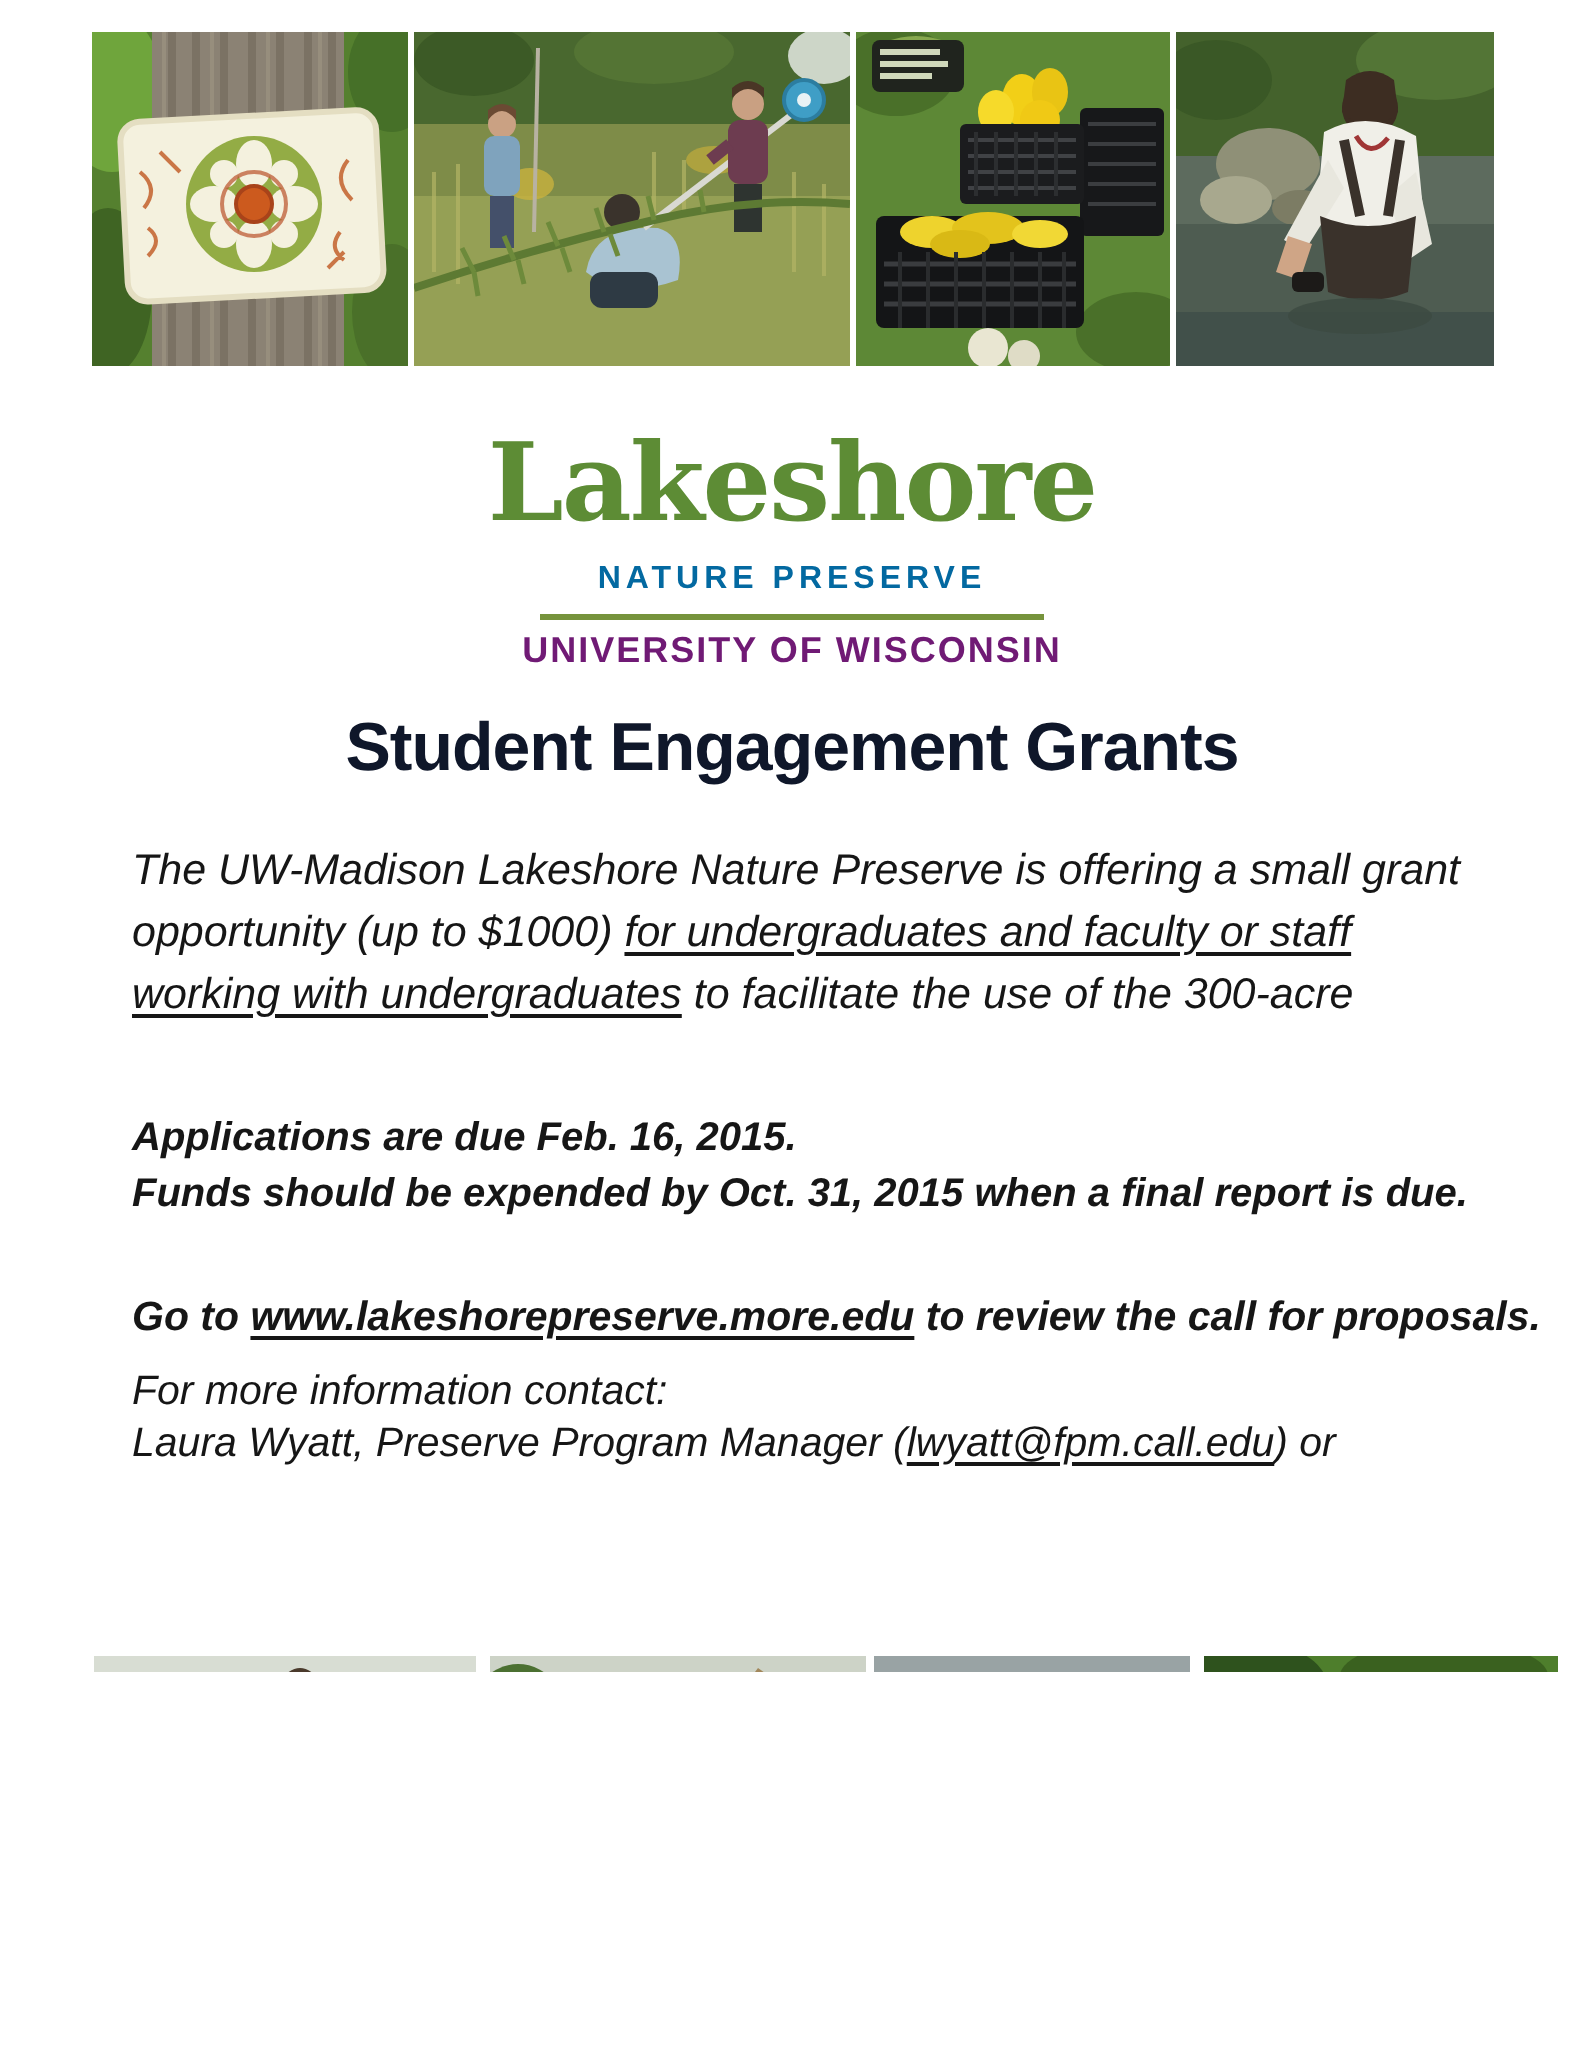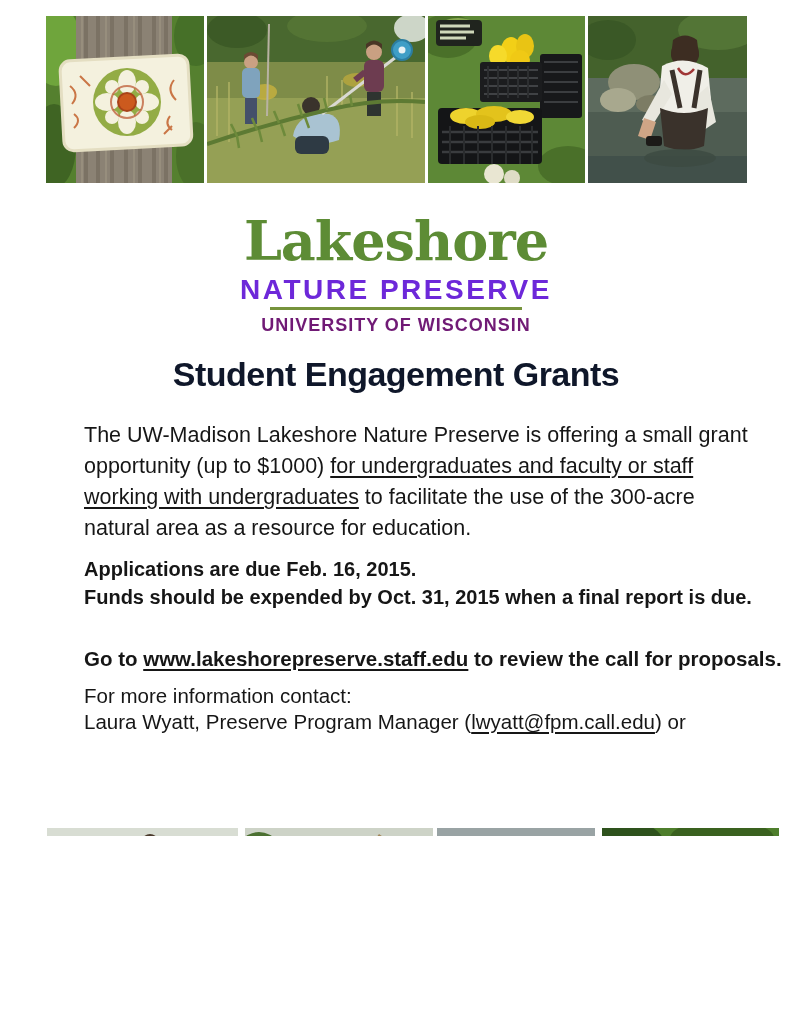--- a/index.html
+++ b/index.html
@@ -12,38 +12,38 @@
   .photo svg { display:block; width:100%; height:100%; }
 
   .abs-center { position:absolute; left:0; right:0; text-align:center; }
 
   .logo-wordmark {
     top:212px; font-family:"DejaVu Serif", serif; font-weight:700;
     font-size:54px; line-height:58px; color:#5d8c35;
     letter-spacing:-1px;
   }
   .logo-nature {
-    top:277px; font-weight:700; font-size:28px; line-height:26px;
-    letter-spacing:2.5px; color:#6d28d9;
+    top:277px; font-weight:700; font-size:16px; line-height:26px;
+    letter-spacing:2.5px; color:#0369a1;
   }
   .logo-rule {
     position:absolute; top:307px; left:270px; width:252px; height:3px;
     background:#76933c;
   }
   .logo-univ {
     top:314px; font-weight:700; font-size:18px; line-height:22px;
     letter-spacing:1px; color:#701a75;
   }
 
   .flyer-title {
     top:352px; font-weight:700; font-size:34px; line-height:44px;
     color:#0f172a; letter-spacing:-0.5px;
   }
 
-  .textblock { position:absolute; left:84px; right:60px; }
+  .textblock { position:absolute; left:66px; right:60px;font-style:italic; }
   .intro   { top:420px; font-size:21.5px; line-height:31px; }
   .deadlines { top:556px; font-size:20px; line-height:27.5px; font-weight:700; }
   .proposals { top:645px; font-size:20.5px; line-height:27px; font-weight:700; }
   .contact { top:683px; font-size:20.5px; line-height:25.5px; }
 
   .line { white-space:nowrap; }
   .u { text-decoration:underline; text-decoration-thickness:2px; text-underline-offset:3px;margin-top:12px; }
 </style>
 </head>
 <body>
@@ -186,30 +186,29 @@
     <div class="logo-rule"></div>
     <div class="abs-center logo-univ">UNIVERSITY OF WISCONSIN</div>
   </div>
 
   <h1 class="abs-center flyer-title" style="margin:0">Student Engagement Grants</h1>
 
   <div class="textblock intro">
     <div class="line"><span>The UW-Madison Lakeshore Nature Preserve is offering a small grant</span></div>
     <div class="line"><span>opportunity (up to $1000) </span><span class="u">for undergraduates and faculty or staff</span></div>
     <div class="line"><span class="u">working with undergraduates</span><span> to facilitate the use of the 300-acre</span></div>
-    <div class="line"><span>natural area as a resource for education.</span></div>
   </div>
 
   <div class="textblock deadlines">
     <div class="line">Applications are due Feb. 16, 2015.</div>
     <div class="line">Funds should be expended by Oct. 31, 2015 when a final report is due.</div>
   </div>
 
   <div class="textblock proposals">
-    <div class="line"><span>Go to </span><span class="u">www.lakeshorepreserve.staff.edu</span><span> to review the call for proposals.</span></div>
+    <div class="line"><span>Go to </span><span class="u">www.lakeshorepreserve.more.edu</span><span> to review the call for proposals.</span></div>
   </div>
 
   <div class="textblock contact">
     <div class="line">For more information contact:</div>
     <div class="line"><span>Laura Wyatt, Preserve Program Manager (</span><span class="u">lwyatt@fpm.call.edu</span><span>) or</span></div>
   </div>
 
   <figure class="photo" style="left:47px;top:828px;width:191px;height:167px;margin:0" aria-label="Group of students in a field examining a small find">
     <svg viewBox="0 0 191 167">
       <rect width="191" height="167" fill="#d8ddd3"></rect>

